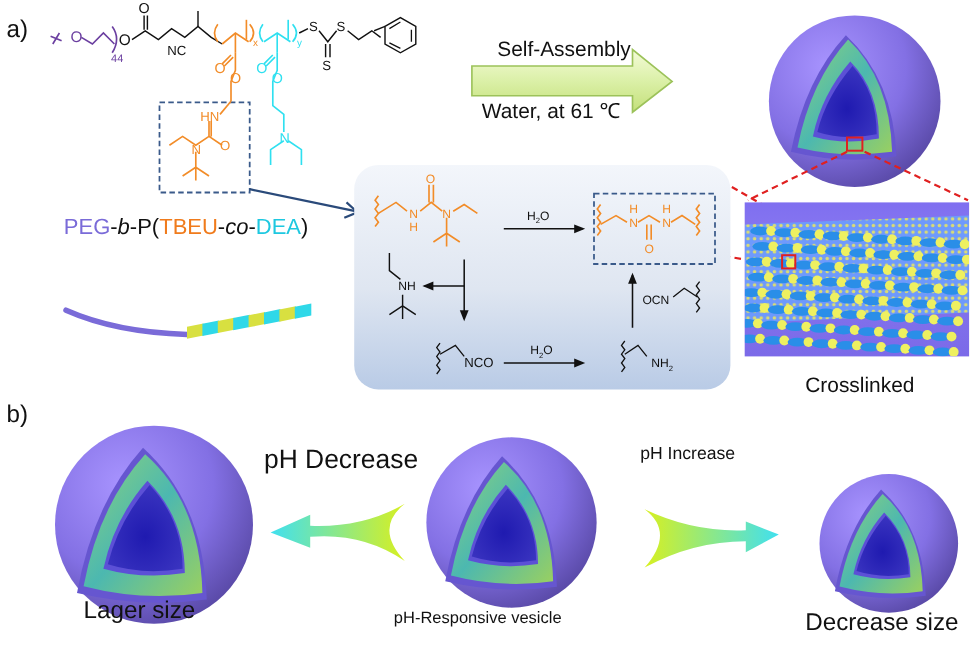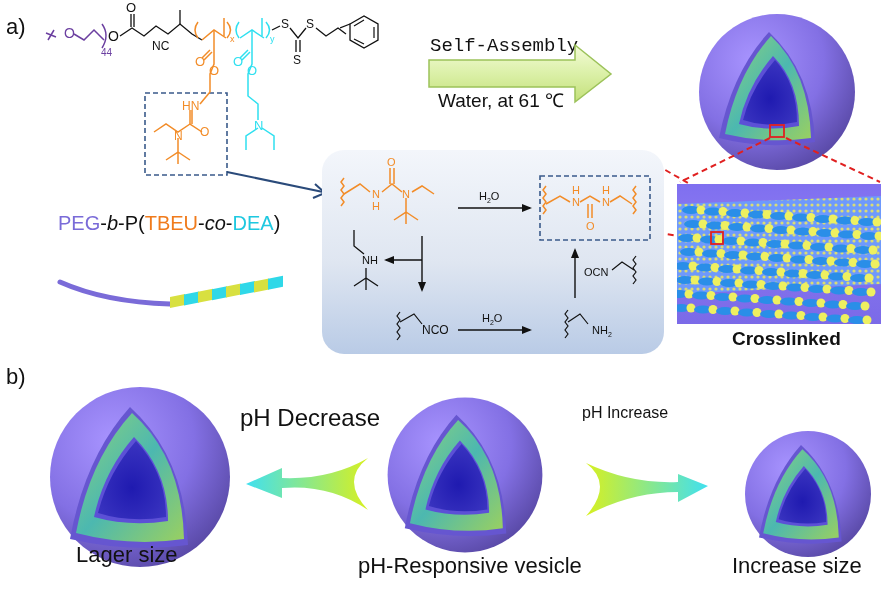--- a/index.html
+++ b/index.html
@@ -87,21 +87,21 @@
   <text x="134" y="140" font-size="12" fill="#f28c28">N</text>
   <text x="160" y="136" font-size="12" fill="#f28c28">O</text>
 </svg>
 
 <svg class="abs" style="left:340px; top:12px;" width="50" height="50">
   <polygon points="10,12 24,4 38,12 38,28 24,36 10,28" fill="none" stroke="#111" stroke-width="1.3"></polygon>
   <path d="M14,14 L24,8 M34,15 L34,26 M24,32 L14,27" stroke="#111" stroke-width="1.2" fill="none"></path>
   <path d="M0,16 L10,12" stroke="#111" stroke-width="1.3"></path>
 </svg>
 
-<div class="abs lbl" style="left:430px; top:35px;font-family:Liberation Mono, monospace;">Self-Assembly</div>
+<div class="abs lbl" style="left:452px; top:35px;">Self-Assembly</div>
 <svg class="abs" style="left:425px; top:42px;" width="190" height="62">
   <defs>
     <linearGradient id="ga" x1="0" y1="0" x2="0" y2="1">
       <stop offset="0" stop-color="#f4fbd8"></stop>
         <stop offset="0.5" stop-color="#dbf0a8"></stop>
         <stop offset="1" stop-color="#c4e07a"></stop>
     </linearGradient>
   </defs>
   <polygon points="4,18 150,18 150,3 186,32 150,60 150,45 4,45" fill="url(#ga)" stroke="#9cc25a" stroke-width="1.5"></polygon>
 </svg>
@@ -292,28 +292,28 @@
         <ellipse cx="136" cy="133" rx="9" ry="4" fill="#2a8ee8"></ellipse>
         <circle cx="146" cy="133" r="4.5" fill="#eef060"></circle>
         <ellipse cx="158" cy="134.5" rx="9" ry="4" fill="#2a8ee8"></ellipse>
         <circle cx="168" cy="134.5" r="4.5" fill="#eef060"></circle>
         <ellipse cx="180" cy="136" rx="9" ry="4" fill="#2a8ee8"></ellipse>
         <circle cx="190" cy="136" r="4.5" fill="#eef060"></circle>
       </g>
     <rect x="34" y="48" width="12" height="12" fill="none" stroke="#e02020" stroke-width="1.8"></rect>
   </svg>
 </div>
-<div class="abs lbl" style="left:732px; top:328px;font-weight:bold;">Crosslinked</div>
+<div class="abs lbl" style="left:732px; top:340px;">Crosslinked</div>
 
 <svg class="abs" style="left:225px; top:168px;" width="110" height="40">
   <path d="M2,4 L98,24" stroke="#2a4a7a" stroke-width="2" fill="none"></path>
   <path d="M90,16 L100,25 L88,30" stroke="#2a4a7a" stroke-width="2" fill="none"></path>
 </svg>
 
-<div class="abs lbl" style="left:58px; top:212px; font-size:20px;">
+<div class="abs lbl" style="left:58px; top:196px; font-size:20px;">
   <span id="polyname"><span style="color: rgb(122, 107, 216);">PEG</span><span style="color: rgb(17, 17, 17);">-</span><span style="color: rgb(17, 17, 17); font-style: italic;">b</span><span style="color: rgb(17, 17, 17);">-P(</span><span style="color: rgb(240, 123, 28);">TBEU</span><span style="color: rgb(17, 17, 17);">-</span><span style="color: rgb(17, 17, 17); font-style: italic;">co</span><span style="color: rgb(17, 17, 17);">-</span><span style="color: rgb(30, 200, 224);">DEA</span><span style="color: rgb(17, 17, 17);">)</span></span>
 </div>
 
 <svg class="abs" style="left:55px; top:260px;" width="240" height="60">
   <path d="M5,22 Q50,42 115,44" stroke="#7a6bd8" stroke-width="5" fill="none" stroke-linecap="round"></path>
   <g id="stripes">
       <polygon points="115,37 130,34 130,45 115,48" fill="#d8e040"></polygon>
       <polygon points="129,34.4 144,31.4 144,42.4 129,45.4" fill="#2fd8e8"></polygon>
       <polygon points="143,31.799999999999997 158,28.799999999999997 158,39.8 143,42.8" fill="#d8e040"></polygon>
       <polygon points="157,29.200000000000003 172,26.200000000000003 172,37.2 157,40.2" fill="#2fd8e8"></polygon>
@@ -437,14 +437,14 @@
   <g transform="translate(808,114) scale(0.7)">
       <use href="#ves"></use>
     </g>
   <path d="M368,78 Q340,100 368,130 Q330,104 282,108 L282,118 L246,104 L282,88 L282,98 Q330,100 368,78 Z" fill="url(#arrL)"></path>
   <path d="M586,83 Q614,104 586,136 Q630,112 678,112 L678,122 L708,106 L678,94 L678,102 Q630,104 586,83 Z" fill="url(#arrR)"></path>
 </svg>
 
 <div class="abs lbl" style="left:240px; top:404px; font-size:24px;">pH Decrease</div>
 <div class="abs lbl" style="left:582px; top:404px; font-size:16px;">pH Increase</div>
 <div class="abs lbl" style="left:76px; top:542px; font-size:22px;">Lager size</div>
-<div class="abs lbl" style="left:358px; top:553px; font-size:22px;">pH-Responsive vesicle</div>
-<div class="abs lbl" style="left:732px; top:553px; font-size:22px;">Increase size</div>
+<div class="abs lbl" style="left:358px; top:553px; font-size:15px;">pH-Responsive vesicle</div>
+<div class="abs lbl" style="left:732px; top:553px; font-size:22px;">Decrease size</div>
 
 </body></html>

